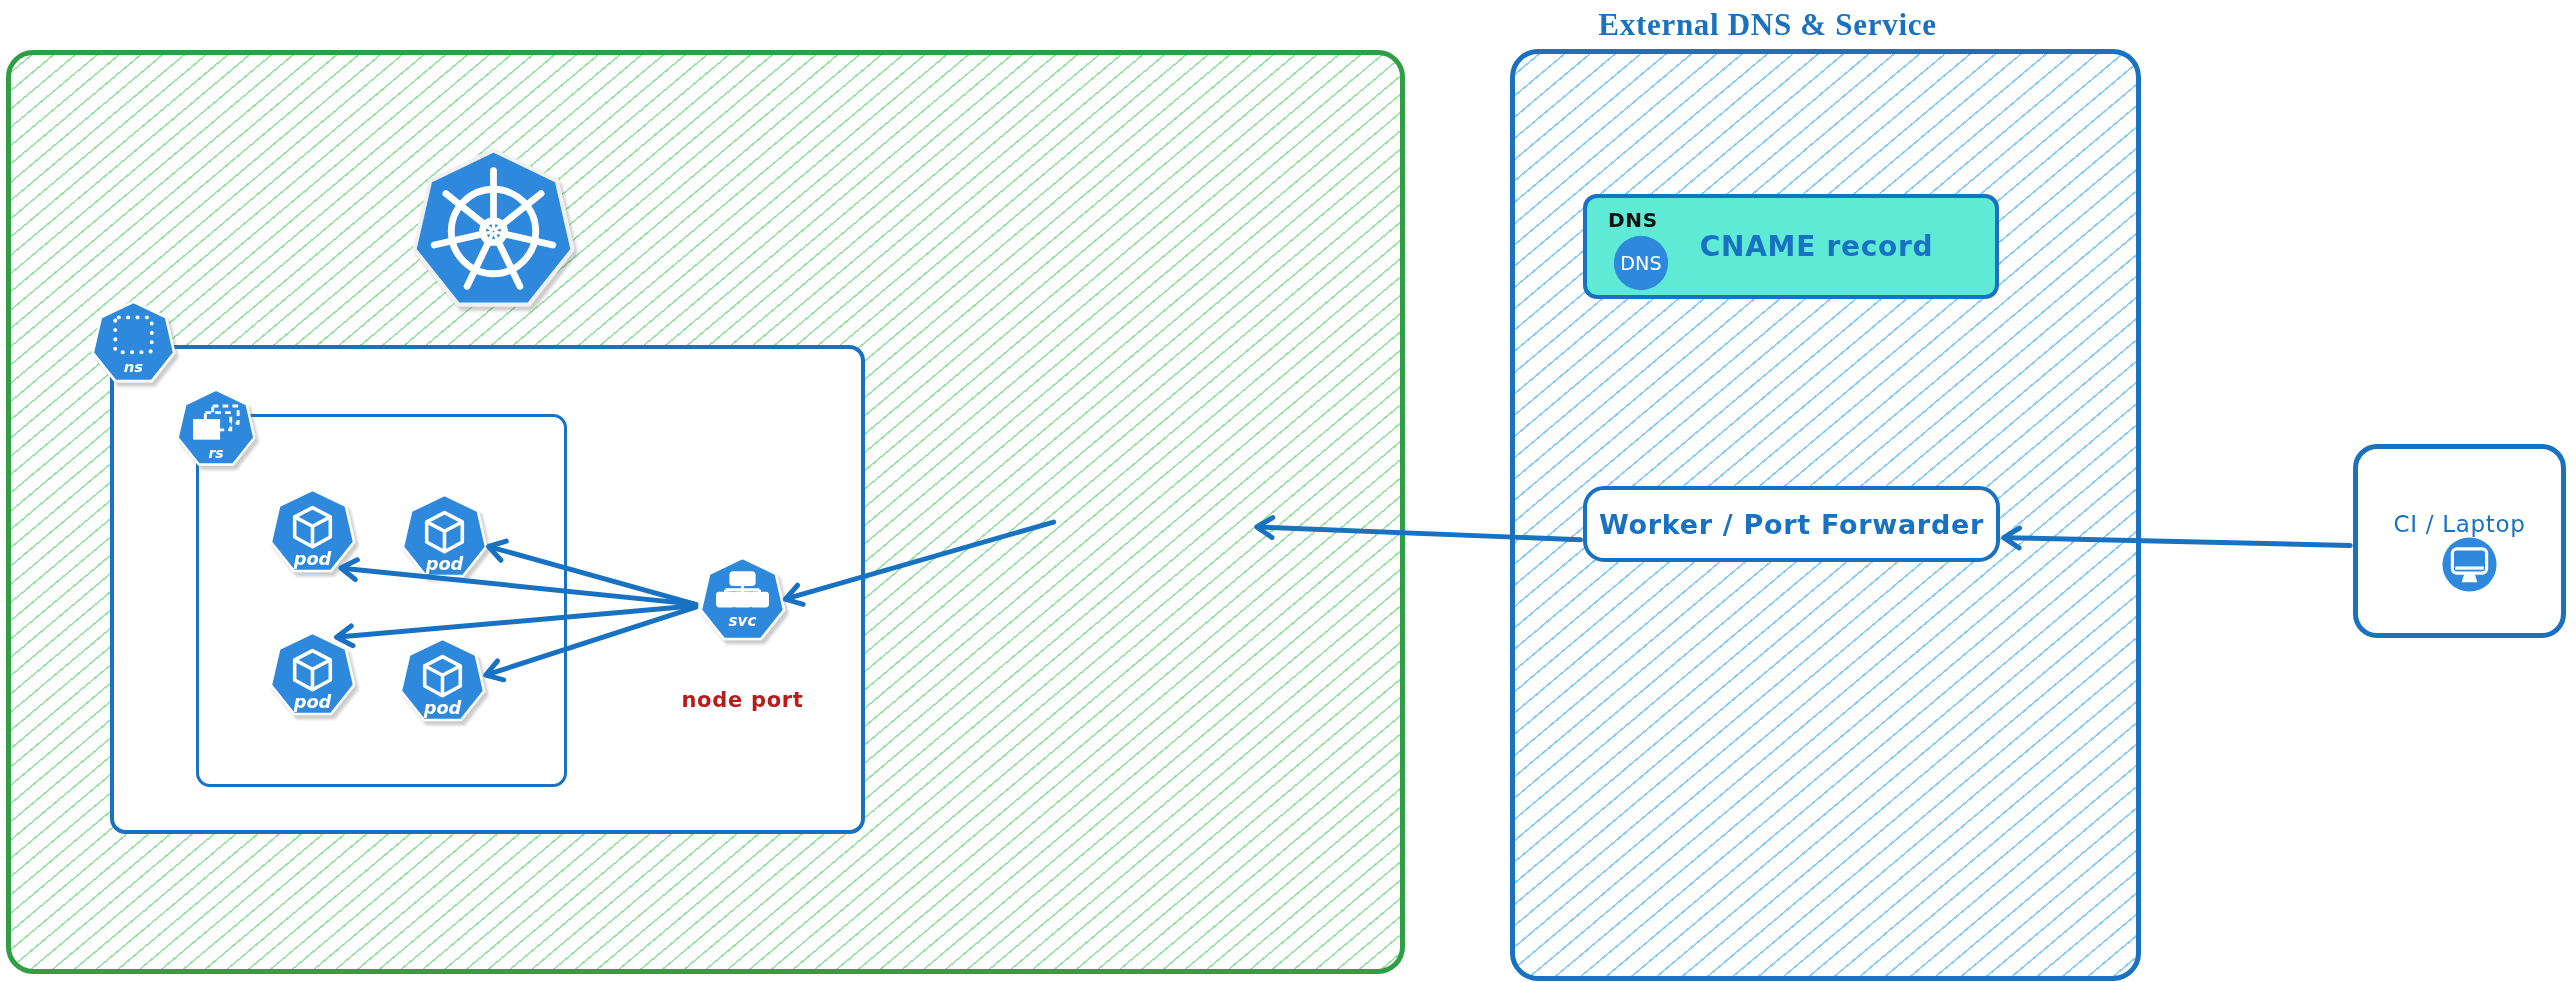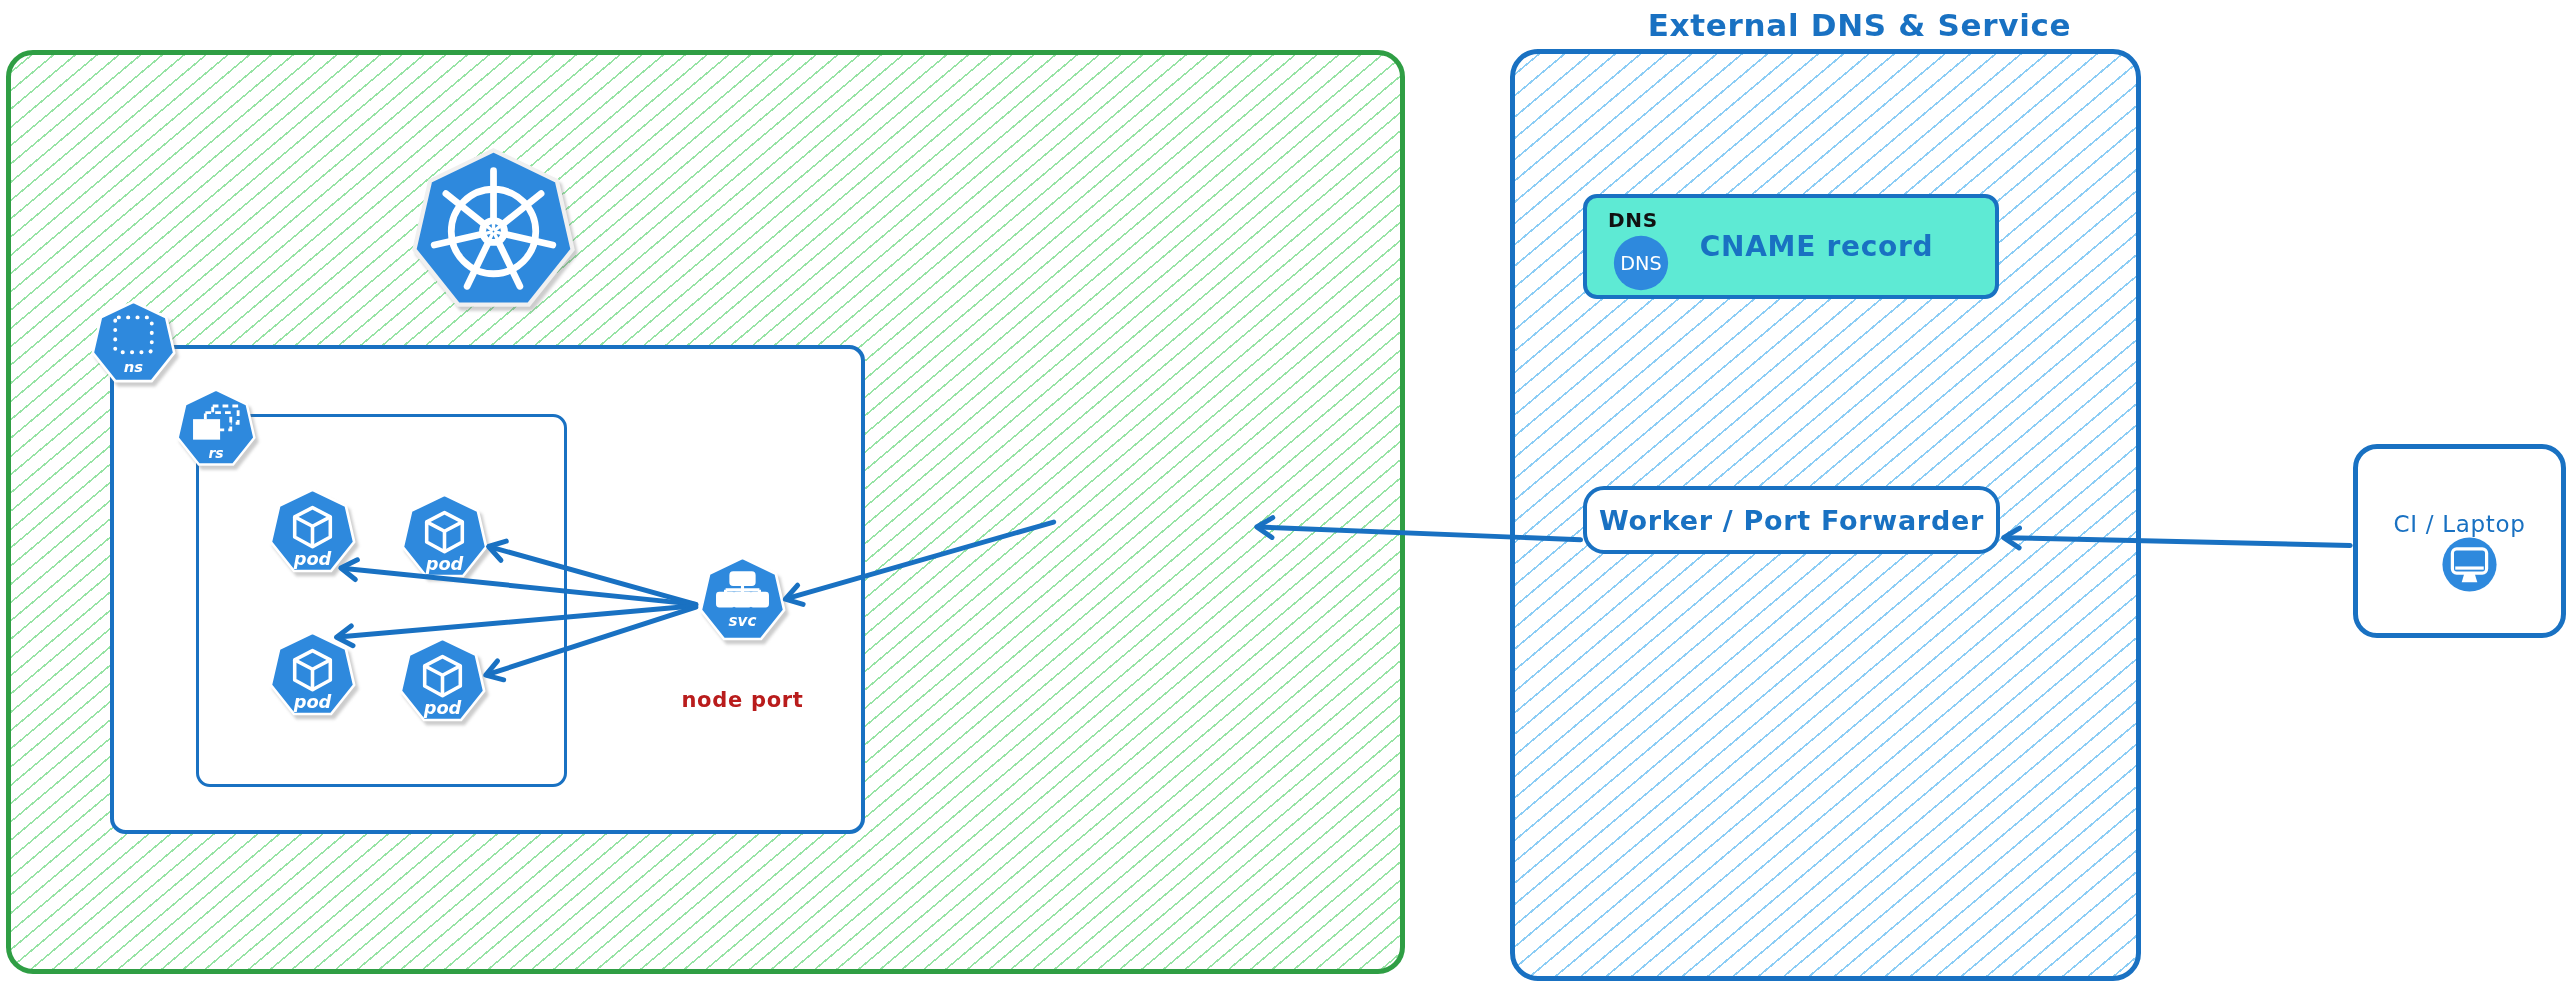--- a/index.html
+++ b/index.html
@@ -44,21 +44,21 @@
   .node-box{
     background:#fff;display:flex;align-items:center;justify-content:center;
     z-index:4;
   }
   .rp-box{left:1055px;top:478px;width:197px;height:89px;border:3.6px solid #2f9e44;border-radius:20px;}
   .rp-box .lbl{font-size:25.6px;font-weight:600;color:#2f9e44;letter-spacing:0.7px;}
   .dns-box{left:1583px;top:194px;width:416px;height:105px;border:4.3px solid #1971c2;border-radius:14px;background:#5eead4;z-index:4;}
   .dns-header{left:21px;top:10px;font-size:20px;font-weight:600;color:#111;letter-spacing:0.7px;}
   .dns-label{left:105px;top:0;width:249px;height:100%;display:flex;align-items:center;justify-content:center;
     font-size:28px;font-weight:600;color:#1971c2;letter-spacing:0.7px;}
-  .worker-box{left:1583px;top:486px;width:417px;height:68px;border:4.3px solid #1971c2;border-radius:21px;}
+  .worker-box{left:1583px;top:486px;width:417px;height:76px;border:4.3px solid #1971c2;border-radius:21px;}
   .worker-box .lbl{font-size:27px;font-weight:600;color:#1971c2;letter-spacing:0.7px;}
   .ci-box{left:2353px;top:444px;width:213px;height:194px;border:5px solid #1971c2;border-radius:24px;background:#fff;z-index:4;}
   .ci-label{left:0;top:62px;width:100%;text-align:center;font-size:23px;font-weight:400;color:#1971c2;letter-spacing:0.7px;}
 
   .caption{
     left:639px;top:688px;width:207px;text-align:center;
     font-size:21px;font-weight:600;color:#b91c1c;letter-spacing:0.7px;z-index:4;
   }
 
   .icon-svg{position:absolute;z-index:5;filter:drop-shadow(3.6px 4.3px 1.4px rgba(110,110,110,0.35));}
@@ -69,21 +69,21 @@
   #arrows{position:absolute;left:0;top:0;z-index:50;pointer-events:none;}
 </style>
 </head>
 <body>
 
 <div id="canvas">
 
   <div class="abs vm-box"></div>
   <div class="abs ext-box"></div>
 
-  <div class="abs group-title t-blue" style="left:1544px;width:631px;">External DNS &amp; Service</div>
+  <div class="abs group-title t-blue" style="left:1452px;width:631px;font-family:Liberation Serif, serif;">External DNS &amp; Service</div>
 
   <div class="abs ns-box"></div>
   <div class="abs rs-box"></div>
 
   <svg class="icon-svg" style="left:409px;top:147px;width:169px;height:169px;" viewBox="-100 -100 200 200">
     <polygon points="0,-96 75,-59.9 93.6,21.4 41.7,86.5 -41.7,86.5 -93.6,21.4 -75,-59.9" fill="#2e89dd" stroke="#f0f0f0" stroke-width="5"></polygon>
     <g stroke="#ffffff" stroke-width="8" stroke-linecap="round" fill="none">
       <circle cx="0" cy="0" r="50"></circle>
       <line x1="0" y1="-16" x2="0" y2="-72"></line>
       <line x1="12.5" y1="-10" x2="56.3" y2="-44.9"></line>

